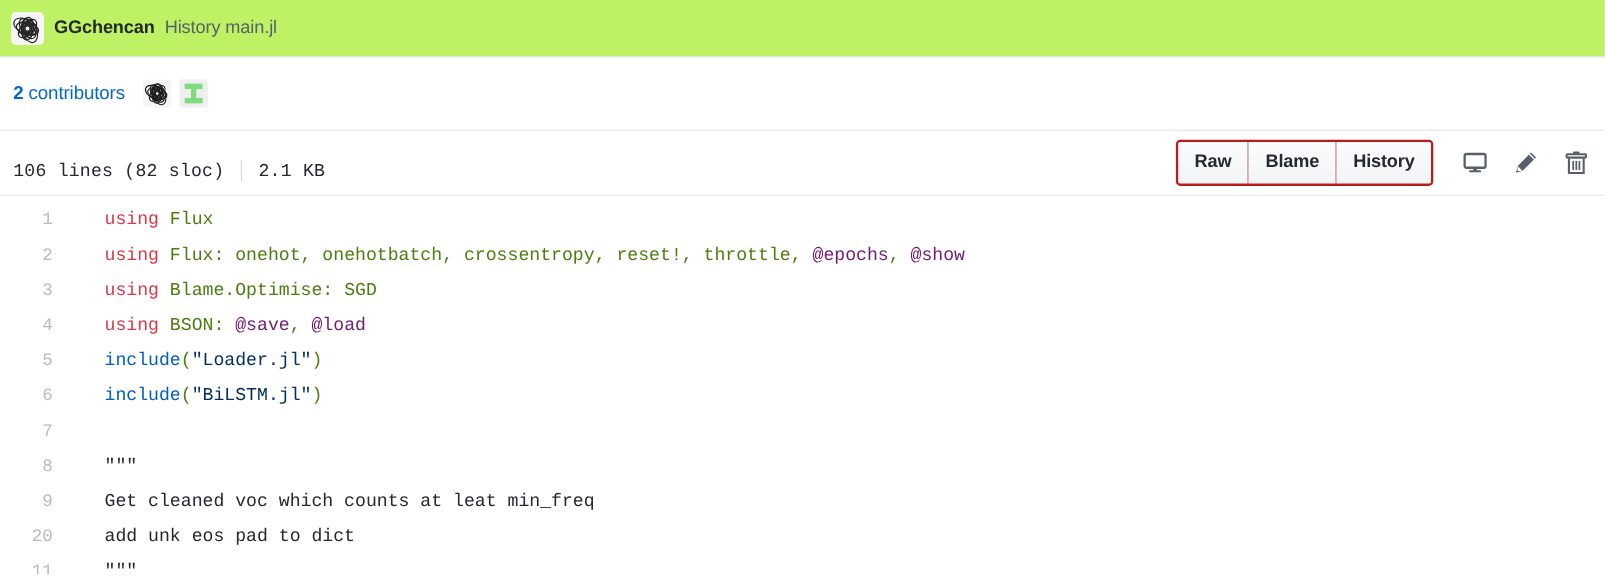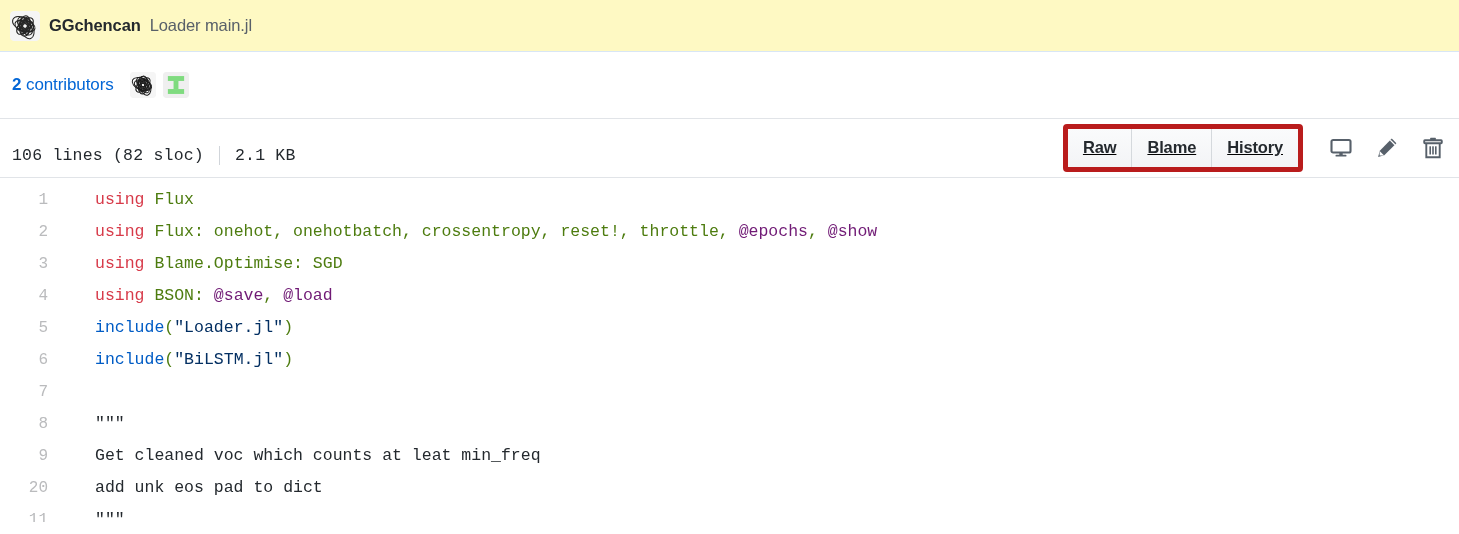--- a/index.html
+++ b/index.html
@@ -9,21 +9,21 @@
     overflow: hidden;
     background: #ffffff;
     font-family: "Liberation Sans", sans-serif;
     -webkit-font-smoothing: antialiased;
   }
 
   
   .commit-bar {
     position: relative;
     height: 52px;
-    background: #fef9c3;
+    background: #bef264;
     border-bottom: 1px solid #d8e6f5;
     display: flex;
     align-items: center;
     padding: 0 14px 0 10px;
   }
   .commit-left {
     display: flex;
     align-items: center;
     gap: 9px;
     min-width: 0;
@@ -113,25 +113,24 @@
     background: #d1d5da;
     margin: 0 15px;
   }
   .toolbar-right {
     margin-left: auto;
     display: flex;
     align-items: center;
   }
   .btn-group {
     display: flex;
-    border: 5px solid #b91c1c;
+    border: 2px solid #b91c1c;
     border-radius: 4px;
     overflow: hidden;
     background: #b91c1c;
-    text-decoration: underline;
   }
   .btn {
     font-family: "Liberation Sans", sans-serif;
     font-size: 16.5px;
     font-weight: 600;
     color: #24292e;
     background: linear-gradient(#fafbfc, #f3f4f6);
     padding: 9px 15px 10px;
     border: 0;
     border-right: 1px solid #d5d9dd;
@@ -220,21 +219,21 @@
           <ellipse cx="16" cy="16" rx="6" ry="2.5" transform="rotate(0 16 16)"></ellipse>
           <ellipse cx="16" cy="16" rx="6" ry="2.5" transform="rotate(45 16 16)"></ellipse>
           <ellipse cx="16" cy="16" rx="6" ry="2.5" transform="rotate(90 16 16)"></ellipse>
           <ellipse cx="16" cy="16" rx="6" ry="2.5" transform="rotate(125 16 16)"></ellipse>
           <ellipse cx="14" cy="14" rx="12" ry="7" transform="rotate(25 14 14)"></ellipse>
           <ellipse cx="18" cy="18" rx="12" ry="7" transform="rotate(70 18 18)"></ellipse>
         </g>
       </g>
     </svg>
     <span class="commit-author">GGchencan</span>
-    <span class="commit-msg">Loader main.jl</span>
+    <span class="commit-msg">History main.jl</span>
   </div>
 </div>
 
 <div class="contrib-bar">
   <a class="contrib-link">
     <span class="num">2</span><span> contributors</span>
   </a>
   <div class="contrib-avatars">
     <svg class="avatar" viewBox="0 0 32 32">
       <defs>

